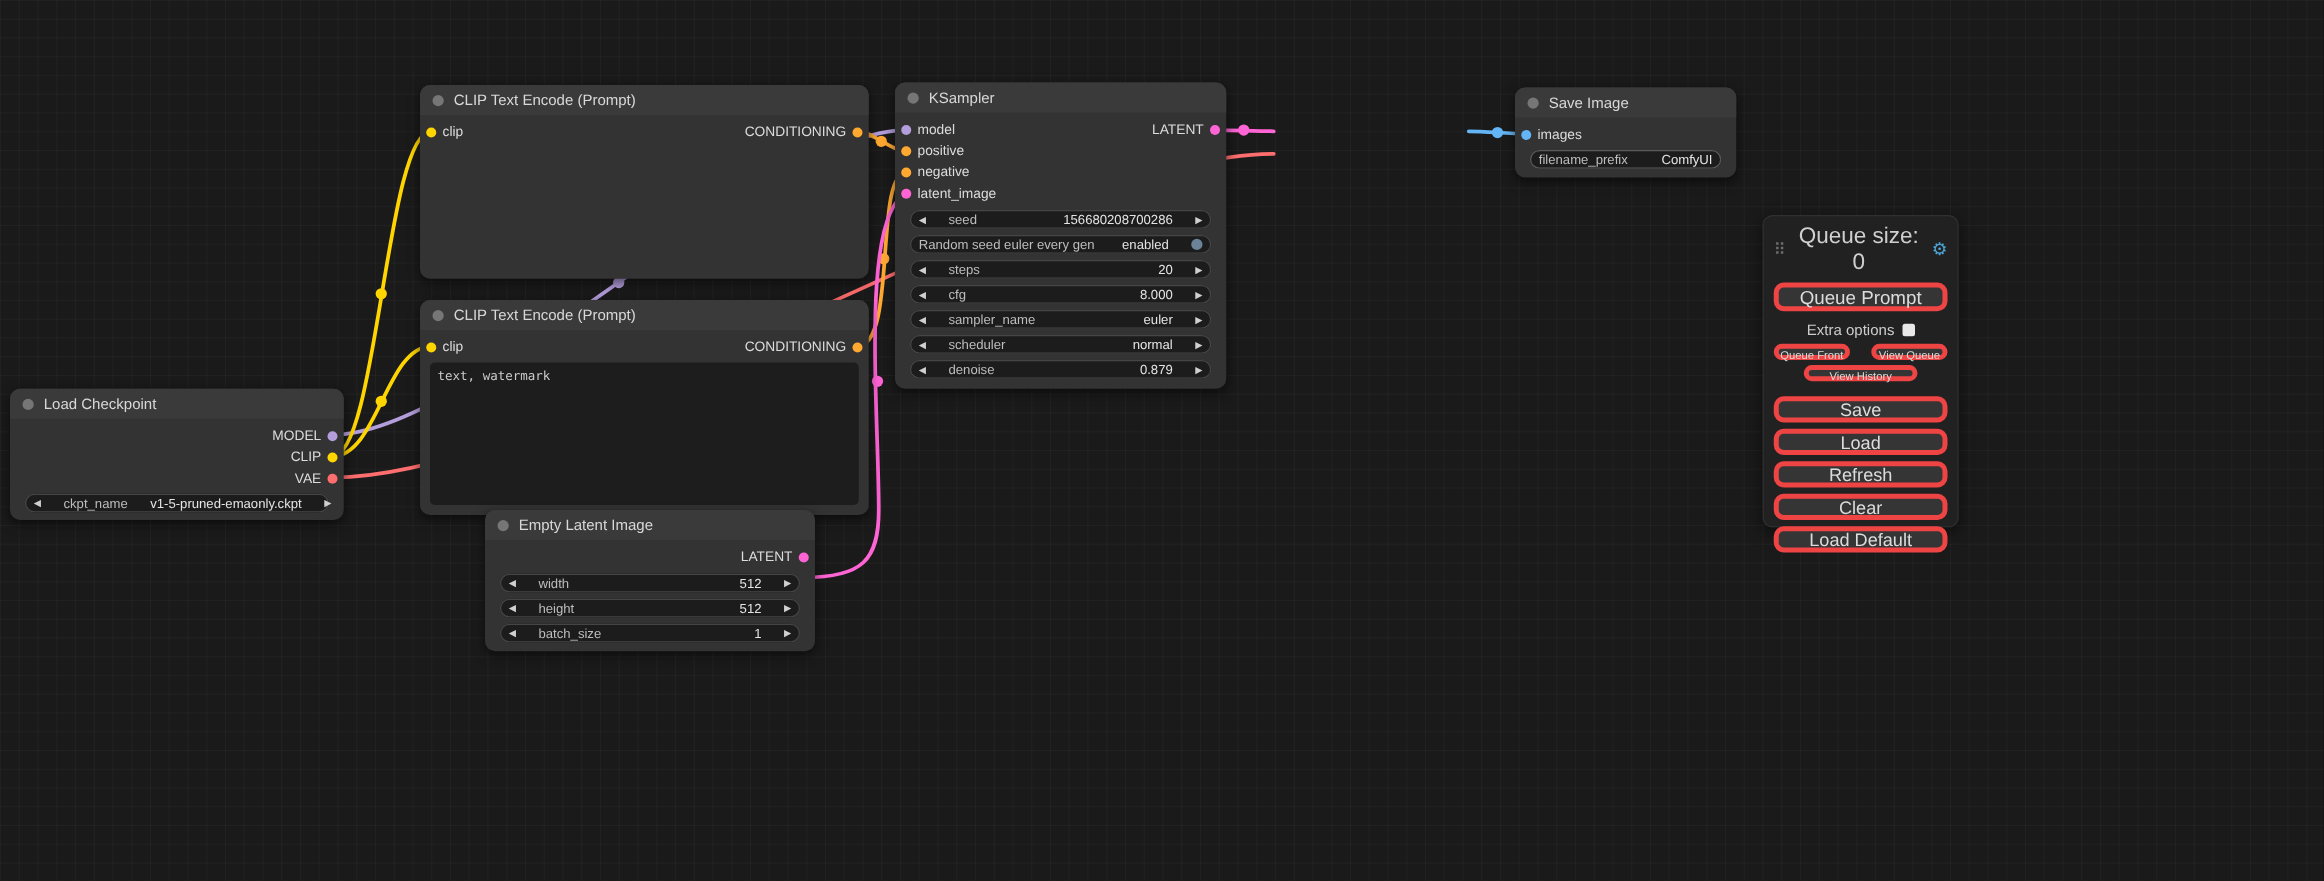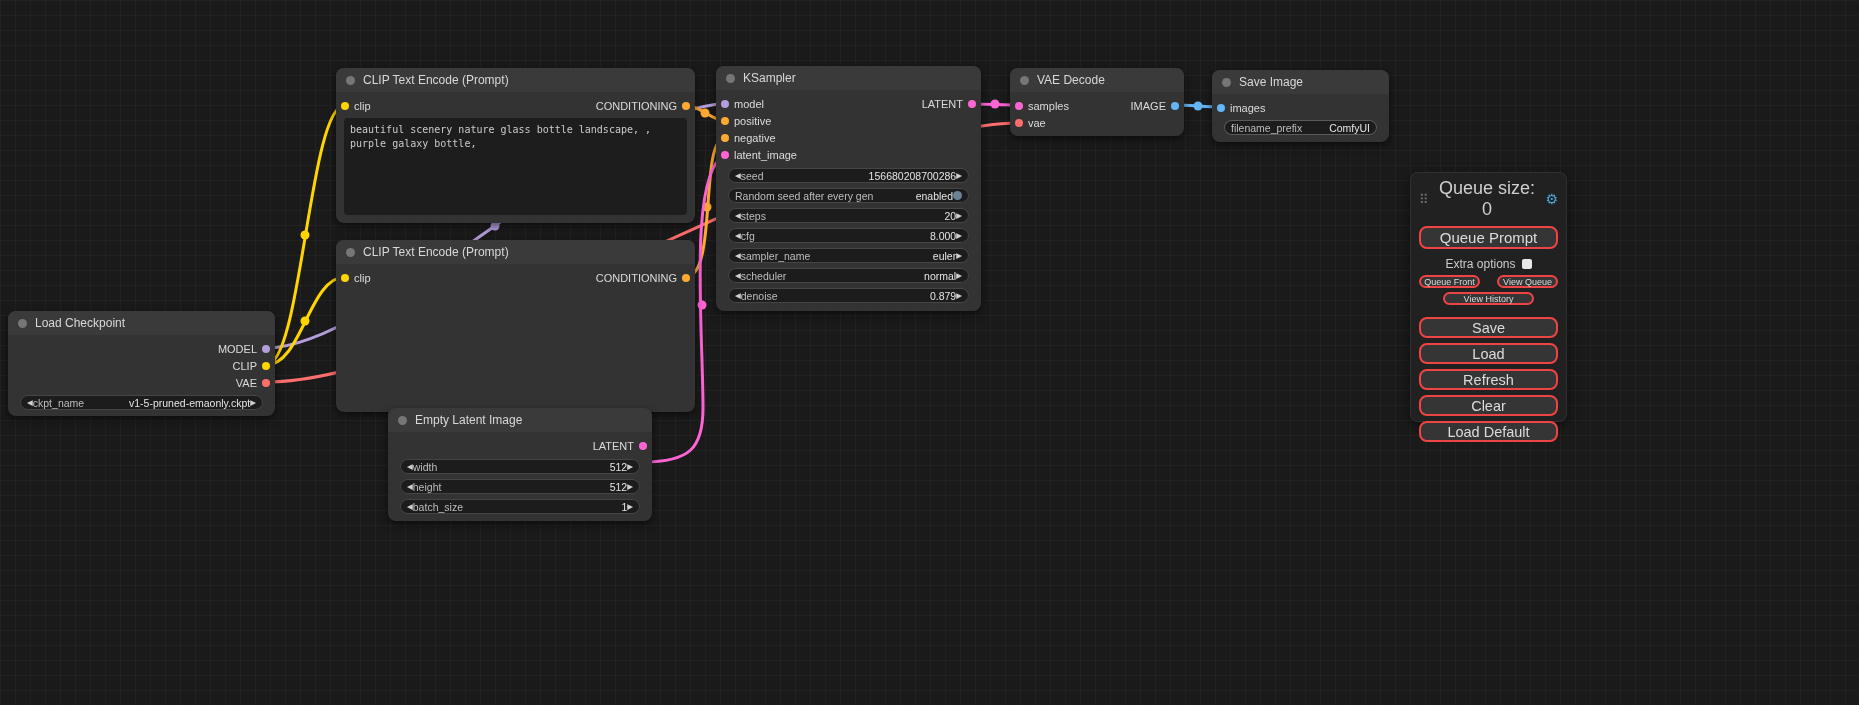--- a/index.html
+++ b/index.html
@@ -21,38 +21,38 @@
     padding:0 5px;box-sizing:border-box;}
   .srow:nth-of-type(1){margin-top:5px;}
   .sin,.sout{display:flex;align-items:center;gap:5px;}
   .sout{margin-left:auto;}
   .out-only{justify-content:flex-end;}
   .pin{width:8px;height:8px;border-radius:50%;flex:none;}
   .p-model{background:#B39DDB}.p-clip{background:#FFD500}.p-vae{background:#FF6E6E}
   .p-cond{background:#FFA931}.p-latent{background:#FF64D5}.p-image{background:#64B5F6}
   .slabel{font-size:11px;color:#dcdcdc;white-space:nowrap;}
   .widget{height:15px;margin:5px 12px 0;background:#1c1c1c;border-radius:8px;
-    display:flex;align-items:center;gap:0;padding:0 7px;font-size:10.5px;
+    display:flex;align-items:center;gap:18px;padding:0 7px;font-size:10.5px;
     box-shadow:inset 0 0 0 1px #454545;}
   .widget .wname{color:#bdbdbd;white-space:nowrap;}
   .widget .wval{margin-left:auto;color:#e4e4e4;white-space:nowrap;}
   .arr{font-size:7.5px;color:#d0d0d0;line-height:15px;flex:none;}
   .tdot{width:9px;height:9px;border-radius:50%;background:#6b8399;flex:none;}
   .tarea{margin:4px 8px 0;background:#1d1d1d;border-radius:4px;padding:5px 6px;
     box-sizing:border-box;font-family:"DejaVu Sans Mono",monospace;font-size:10px;
     line-height:1.4;color:#cbcbcb;white-space:pre-wrap;overflow:hidden;}
   .mt4{margin-top:4px;}
   
   .menu{position:absolute;z-index:3;background:#212121;border:1px solid rgba(255,255,255,.07);
     border-radius:8px;box-sizing:border-box;box-shadow:0 4px 12px rgba(0,0,0,.5);}
   .mhead{display:flex;align-items:center;padding:5px 8px 0;gap:4px;}
   .drag{color:#6f6f6f;font-size:13px;line-height:13px;}
   .qsize{flex:1;text-align:center;font-size:18px;color:#cfcfcf;}
   .gear{color:#4da6d9;font-size:14px;line-height:14px;}
-  .btn{background:#353535;border:2px solid #ef4444;border-radius:8px;color:#dcdcdc;
+  .btn{background:#353535;border:4px solid #ef4444;border-radius:8px;color:#dcdcdc;
     font-family:"Liberation Sans",sans-serif;display:block;box-sizing:border-box;padding:0;}
   .btn.big{height:23px;font-size:15px;margin:6px 8px 0;width:calc(100% - 16px);}
   .extra{margin-top:8px;display:flex;align-items:center;justify-content:center;gap:6px;
     font-size:12px;color:#cccccc;}
   .chk{width:10px;height:10px;background:#e8e8e8;border-radius:2px;flex:none;}
   .minirow{display:flex;gap:17px;margin:4px 8px 0;}
   .minirow.center{justify-content:center;}
   .btn.mini{flex:1;height:13px;font-size:9px;border-radius:7px;line-height:11px;}
   .btn.mini.vh{flex:0 0 66%;}
   .btn.med{height:21px;font-size:14.5px;margin:5px 8px 0;width:calc(100% - 16px);}
@@ -123,38 +123,38 @@
     <div class="srow">
       <span class="sin">
         <span class="pin p-clip"></span>
         <span class="slabel">clip</span>
       </span>
       <span class="sout">
         <span class="slabel">CONDITIONING</span>
         <span class="pin p-cond"></span>
       </span>
     </div>
-    <div class="tarea" style="height:97px">beautiful scenery nature glass bottle landscape, , purple galaxy bottle,</div>
   </section>
 
   <section class="node" style="left:336px;top:240px;width:359px;height:172px">
     <header class="ntitle">
       <span class="ndot"></span>
       <span class="ntext">CLIP Text Encode (Prompt)</span>
     </header>
     <div class="srow">
       <span class="sin">
         <span class="pin p-clip"></span>
         <span class="slabel">clip</span>
       </span>
       <span class="sout">
         <span class="slabel">CONDITIONING</span>
         <span class="pin p-cond"></span>
       </span>
     </div>
+    <div class="tarea" style="height:114px">text, watermark</div>
   </section>
 
   <section class="node" style="left:388px;top:408px;width:264px;height:113px">
     <header class="ntitle">
       <span class="ndot"></span>
       <span class="ntext">Empty Latent Image</span>
     </header>
     <div class="srow out-only">
       <span class="sout">
         <span class="slabel">LATENT</span>
@@ -214,21 +214,21 @@
         <span class="slabel">latent_image</span>
       </span>
     </div>
     <div class="widget">
       <span class="arr">◀</span>
       <span class="wname">seed</span>
       <span class="wval">156680208700286</span>
       <span class="arr">▶</span>
     </div>
     <div class="widget">
-      <span class="wname">Random seed after every gen</span>
+      <span class="wname">Random seed euler every gen</span>
       <span class="wval">enabled</span>
       <span class="tdot"></span>
     </div>
     <div class="widget">
       <span class="arr">◀</span>
       <span class="wname">steps</span>
       <span class="wval">20</span>
       <span class="arr">▶</span>
     </div>
     <div class="widget">
@@ -250,42 +250,20 @@
       <span class="arr">▶</span>
     </div>
     <div class="widget">
       <span class="arr">◀</span>
       <span class="wname">denoise</span>
       <span class="wval">0.879</span>
       <span class="arr">▶</span>
     </div>
   </section>
 
-  <section class="node" style="left:1010px;top:68px;width:174px;height:68px">
-    <header class="ntitle">
-      <span class="ndot"></span>
-      <span class="ntext">VAE Decode</span>
-    </header>
-    <div class="srow">
-      <span class="sin">
-        <span class="pin p-latent"></span>
-        <span class="slabel">samples</span>
-      </span>
-      <span class="sout">
-        <span class="slabel">IMAGE</span>
-        <span class="pin p-image"></span>
-      </span>
-    </div>
-    <div class="srow">
-      <span class="sin">
-        <span class="pin p-vae"></span>
-        <span class="slabel">vae</span>
-      </span>
-    </div>
-  </section>
 
   <section class="node" style="left:1212px;top:70px;width:177px;height:72px">
     <header class="ntitle">
       <span class="ndot"></span>
       <span class="ntext">Save Image</span>
     </header>
     <div class="srow">
       <span class="sin">
         <span class="pin p-image"></span>
         <span class="slabel">images</span>

